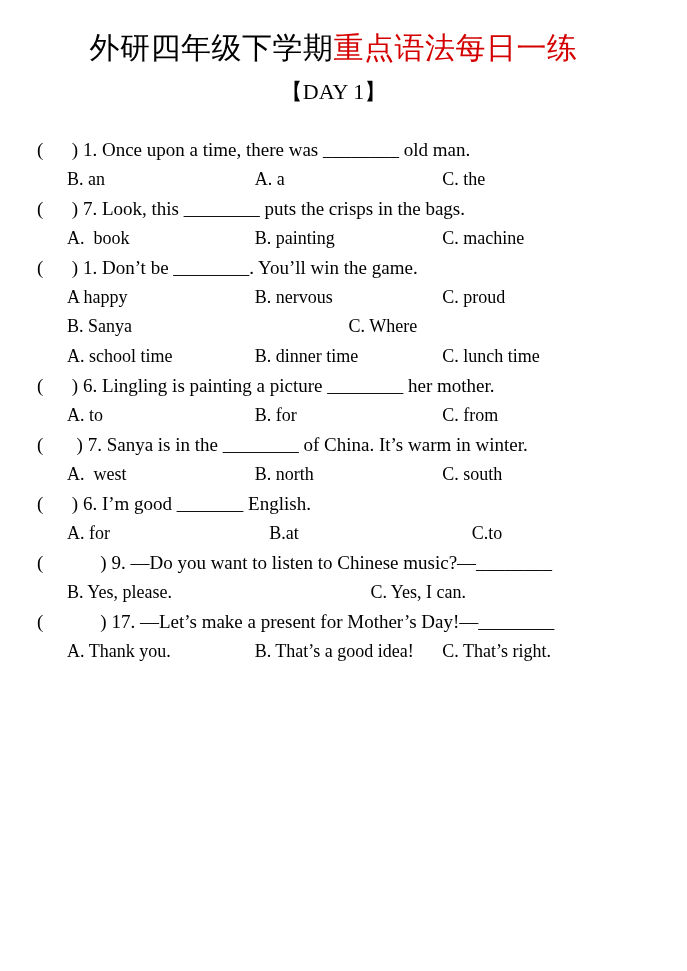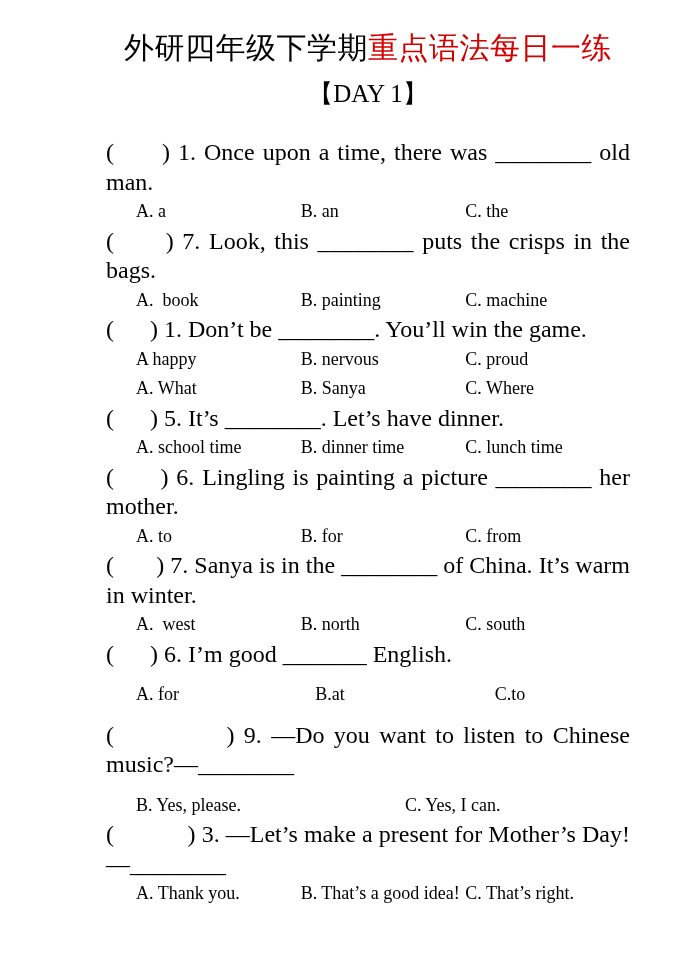--- a/index.html
+++ b/index.html
@@ -8,71 +8,71 @@
     height: 971px;
     background: #ffffff;
     color: #000000;
     font-family: "Liberation Serif", "DejaVu Serif", serif;
     overflow: hidden;
   }
   .page {
     box-sizing: border-box;
     width: 687px;
     height: 960px;
-    padding: 24px 57px 0 106px;
+    padding: 24px 57px 0 37px;
   }
   .title {
     margin: 4px 0 0;
     text-align: center;
     font-size: 30px;
     font-weight: 400;
     letter-spacing: 0.5px;
     white-space: nowrap;
   }
   .title .accent { color: #d40000; }
   .subtitle {
     margin: 8px 0 28px;
     text-align: center;
-    font-size: 25px;
+    font-size: 22px;
     font-weight: 400;
   }
   .question { margin: 0; }
   .stem {
     margin: 0;
-    font-size: 24px;
+    font-size: 19px;
     line-height: 29.5px;
     text-align: justify;
     white-space: pre-wrap;
   }
   .options {
     display: flex;
     margin-left: 30px;
     font-size: 18px;
     line-height: 29.5px;
   }
   .options .opt {
     flex: 1 1 0;
     white-space: pre-wrap;
   }
-  .mt8 { margin-top: 11px; gap: 44px; }
+  .mt8 { margin-top: 0; gap: 44px; }
 </style>
 </head>
 <body>
 
 <div class="page">
 
   <h1 class="title"><span>外研四年级下学期</span><span class="accent">重点语法每日一练</span></h1>
 
   <div class="subtitle">【DAY 1】</div>
 
   <div class="question">
     <p class="stem">(      ) 1. Once upon a time, there was ________ old man.</p>
     <div class="options">
+      <span class="opt">B. an</span>
       <span class="opt">A. a</span>
-      <span class="opt">B. an</span>
       <span class="opt">C. the</span>
     </div>
   </div>
 
   <div class="question">
     <p class="stem">(      ) 7. Look, this ________ puts the crisps in the bags.</p>
     <div class="options">
       <span class="opt">A.  book</span>
       <span class="opt">B. painting</span>
       <span class="opt">C. machine</span>
@@ -83,28 +83,26 @@
     <p class="stem">(      ) 1. Don’t be ________. You’ll win the game.</p>
     <div class="options">
       <span class="opt">A happy</span>
       <span class="opt">B. nervous</span>
       <span class="opt">C. proud</span>
     </div>
   </div>
 
   <div class="question">
     <div class="options">
-      <span class="opt">A. What</span>
       <span class="opt">B. Sanya</span>
       <span class="opt">C. Where</span>
     </div>
   </div>
 
   <div class="question">
-    <p class="stem">(      ) 5. It’s ________. Let’s have dinner.</p>
     <div class="options">
       <span class="opt">A. school time</span>
       <span class="opt">B. dinner time</span>
       <span class="opt">C. lunch time</span>
     </div>
   </div>
 
   <div class="question">
     <p class="stem">(      ) 6. Lingling is painting a picture ________ her mother.</p>
     <div class="options">
@@ -134,21 +132,21 @@
 
   <div class="question">
     <p class="stem mt8">(            ) 9. —Do you want to listen to Chinese music?—________</p>
     <div class="options mt8">
       <span class="opt">B. Yes, please.</span>
       <span class="opt">C. Yes, I can.</span>
     </div>
   </div>
 
   <div class="question">
-    <p class="stem">(            ) 3. —Let’s make a present for Mother’s Day!—________</p>
+    <p class="stem">(            ) 17. —Let’s make a present for Mother’s Day!—________</p>
     <div class="options">
       <span class="opt">A. Thank you.</span>
       <span class="opt">B. That’s a good idea!</span>
       <span class="opt">C. That’s right.</span>
     </div>
   </div>
 
 </div>
 
 </body></html>

